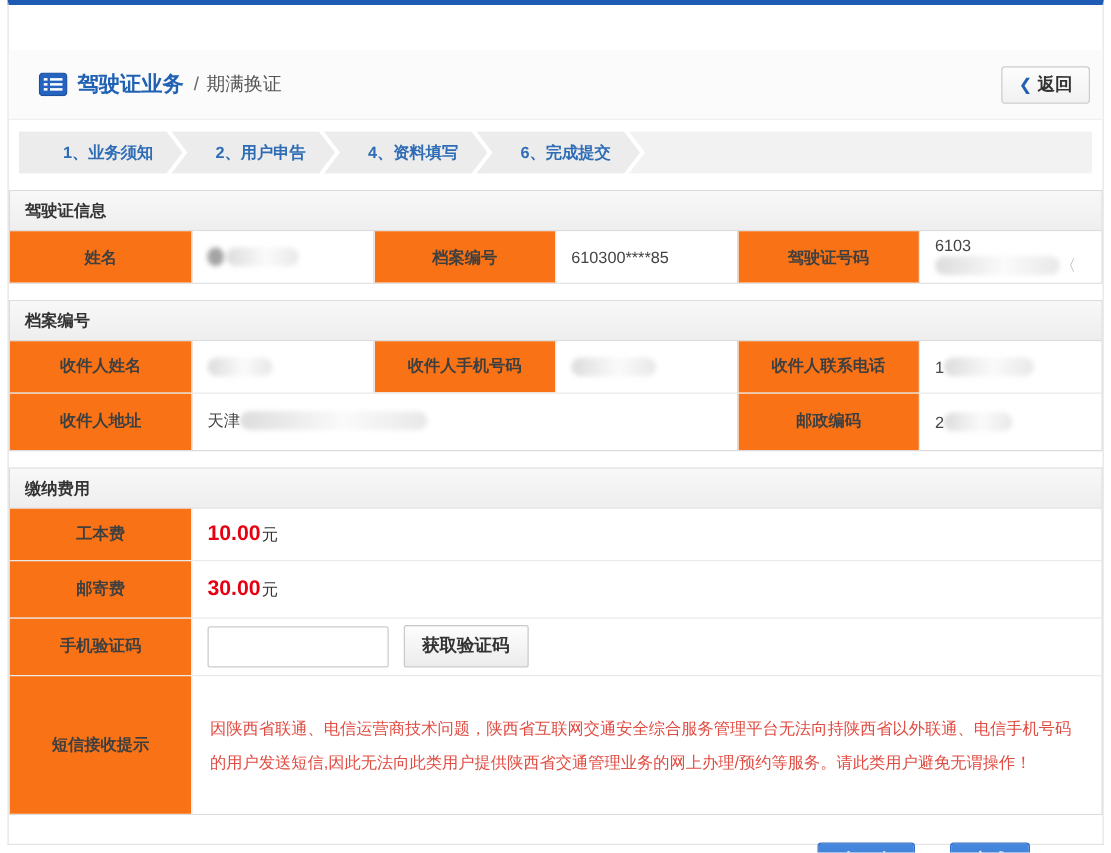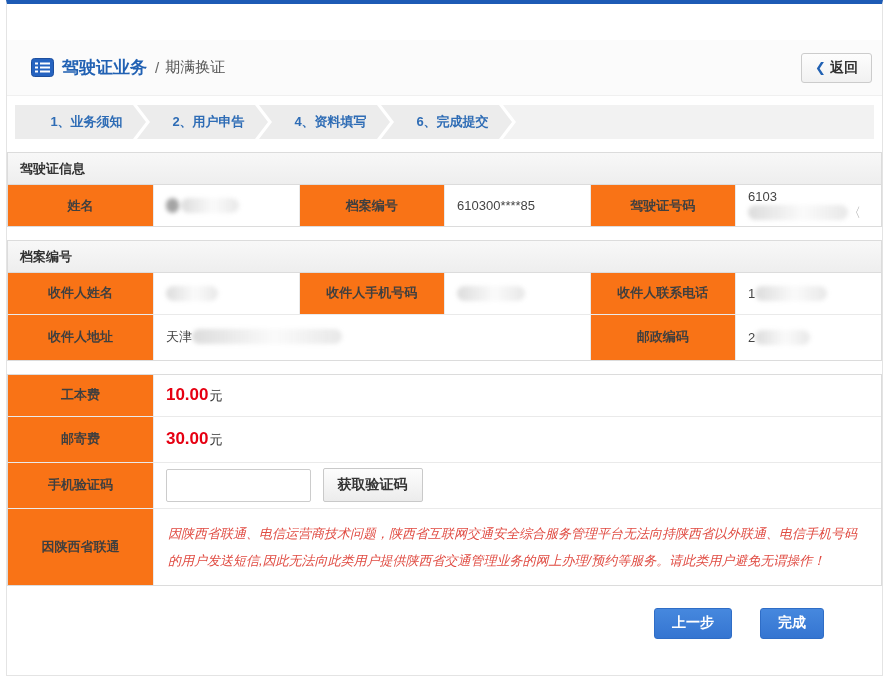--- a/index.html
+++ b/index.html
@@ -75,21 +75,21 @@
   tr.tall td { height: 46px; }
   .code-input {
     width: 145px; height: 33px; border: 1px solid #ccc; border-radius: 2px;
     margin-right: 8px; vertical-align: middle; font-family: inherit; font-size: 13px; padding: 0 8px;
   }
   .code-btn {
     height: 34px; padding: 0 14px; vertical-align: middle; cursor: pointer;
     background: linear-gradient(#fdfdfd, #ececec); border: 1px solid #c9c9c9; border-radius: 2px;
     font-family: inherit; font-size: 14px; font-weight: bold; color: #333;
   }
-  td.notice-cell { padding: 11px 14px; font-style: italic; }
+  td.notice-cell { padding: 28px 14px; }
   .notice { color: #e04b42; line-height: 27px; font-size: 13px; }
   
   .actions { display: flex; justify-content: flex-end; gap: 28px; margin-top: 22px; padding-right: 58px; }
   .btn-primary {
     background: linear-gradient(#4688de, #3575d1); color: #fff; border: 1px solid #2f6dc6;
     border-radius: 3px; height: 31px; padding: 0 17px; cursor: pointer;
     font-family: inherit; font-size: 14px; font-weight: bold;
   }
 </style>
 </head>
@@ -176,20 +176,21 @@
         <td class="lbl">收件人地址</td>
         <td class="val" colspan="3"><span>天津</span><span class="redact" style="width:150px"></span></td>
         <td class="lbl">邮政编码</td>
         <td class="val"><span>2</span><span class="redact" style="width:55px"></span></td>
       </tr>
     </tbody>
       </table>
   </div>
 
   <div class="panel">
+    <div class="panel-hd">缴纳费用</div>
     <table>
       <colgroup>
           <col style="width:16.66%">
           <col>
         </colgroup>
       <tbody>
           <tr>
         <td class="lbl">工本费</td>
         <td class="val"><span class="fee-amt">10.00</span><span class="fee-unit">元</span></td>
       </tr>
@@ -198,21 +199,21 @@
         <td class="val"><span class="fee-amt">30.00</span><span class="fee-unit">元</span></td>
       </tr>
       <tr class="tall">
         <td class="lbl">手机验证码</td>
         <td class="val">
           <input class="code-input" type="text" value="" style="">
           <button class="code-btn">获取验证码</button>
         </td>
       </tr>
       <tr>
-        <td class="lbl">因陕西省联通</td>
+        <td class="lbl">短信接收提示</td>
         <td class="val notice-cell">
           <div class="notice">因陕西省联通、电信运营商技术问题，陕西省互联网交通安全综合服务管理平台无法向持陕西省以外联通、电信手机号码的用户发送短信,因此无法向此类用户提供陕西省交通管理业务的网上办理/预约等服务。请此类用户避免无谓操作！</div>
         </td>
       </tr>
     </tbody>
       </table>
   </div>
 
   <div class="actions">
     <button class="btn-primary">上一步</button>

